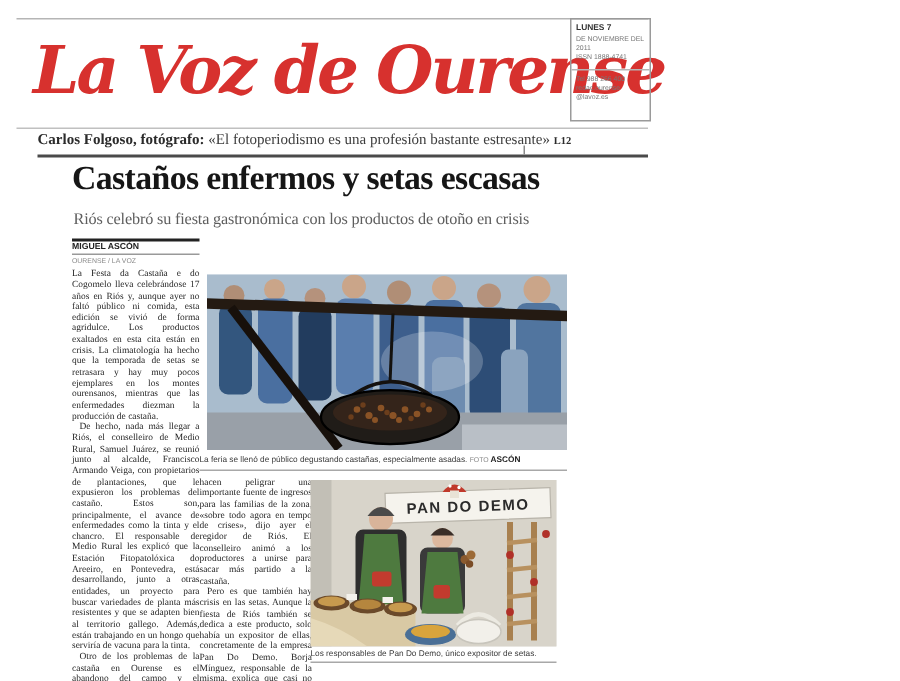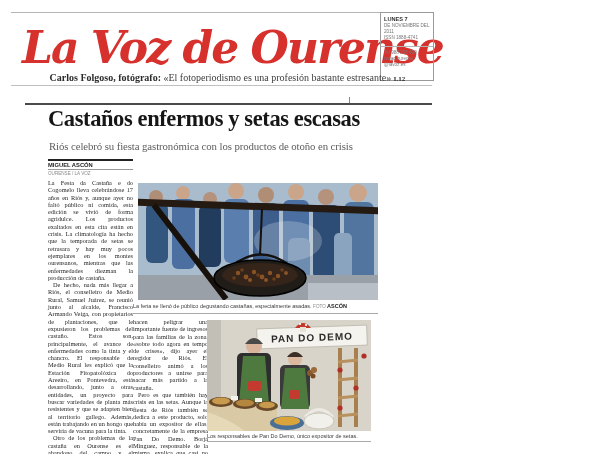--- a/index.html
+++ b/index.html
@@ -16,21 +16,21 @@
     font-family:"DejaVu Serif",serif;font-style:italic;font-weight:bold;
     font-size:44px;line-height:60px;color:#d7312e;letter-spacing:-2px;white-space:nowrap;}
 
   #infobox{position:absolute;left:380px;top:12px;width:52px;height:67px;
     border:1px solid #9a9a9a;font-family:"Liberation Sans",sans-serif;color:#555;}
   #infobox .sec{padding:3px 3px 2px 3px;}
   #infobox .sec1{border-bottom:1px solid #b5b5b5;height:28px;}
   #infobox .day{font-size:5.6px;font-weight:bold;color:#333;line-height:7px;}
   #infobox .small{font-size:4.6px;line-height:6px;color:#777;}
 
-  #strapline{position:absolute;left:25px;top:72px;width:405px;font-size:10px;color:#3d3d3d;white-space:nowrap;text-align:center;}
+  #strapline{position:absolute;left:25px;top:88px;width:405px;font-size:10px;color:#3d3d3d;white-space:nowrap;}
   #strapline .lead{font-weight:bold;color:#2b2b2b;}
   #strapline .pref{font-weight:bold;font-size:7px;color:#2b2b2b;}
 
   #headline{position:absolute;left:48px;top:106px;width:370px;
     font-size:22.5px;font-weight:bold;color:#161616;letter-spacing:-0.4px;white-space:nowrap;}
   #subheadline{position:absolute;left:49px;top:140px;width:330px;
     font-size:10.8px;color:#5d5d5d;letter-spacing:-0.1px;white-space:nowrap;}
 
   
   #byline{position:absolute;left:48px;top:159px;width:85px;font-family:"Liberation Sans",sans-serif;}

